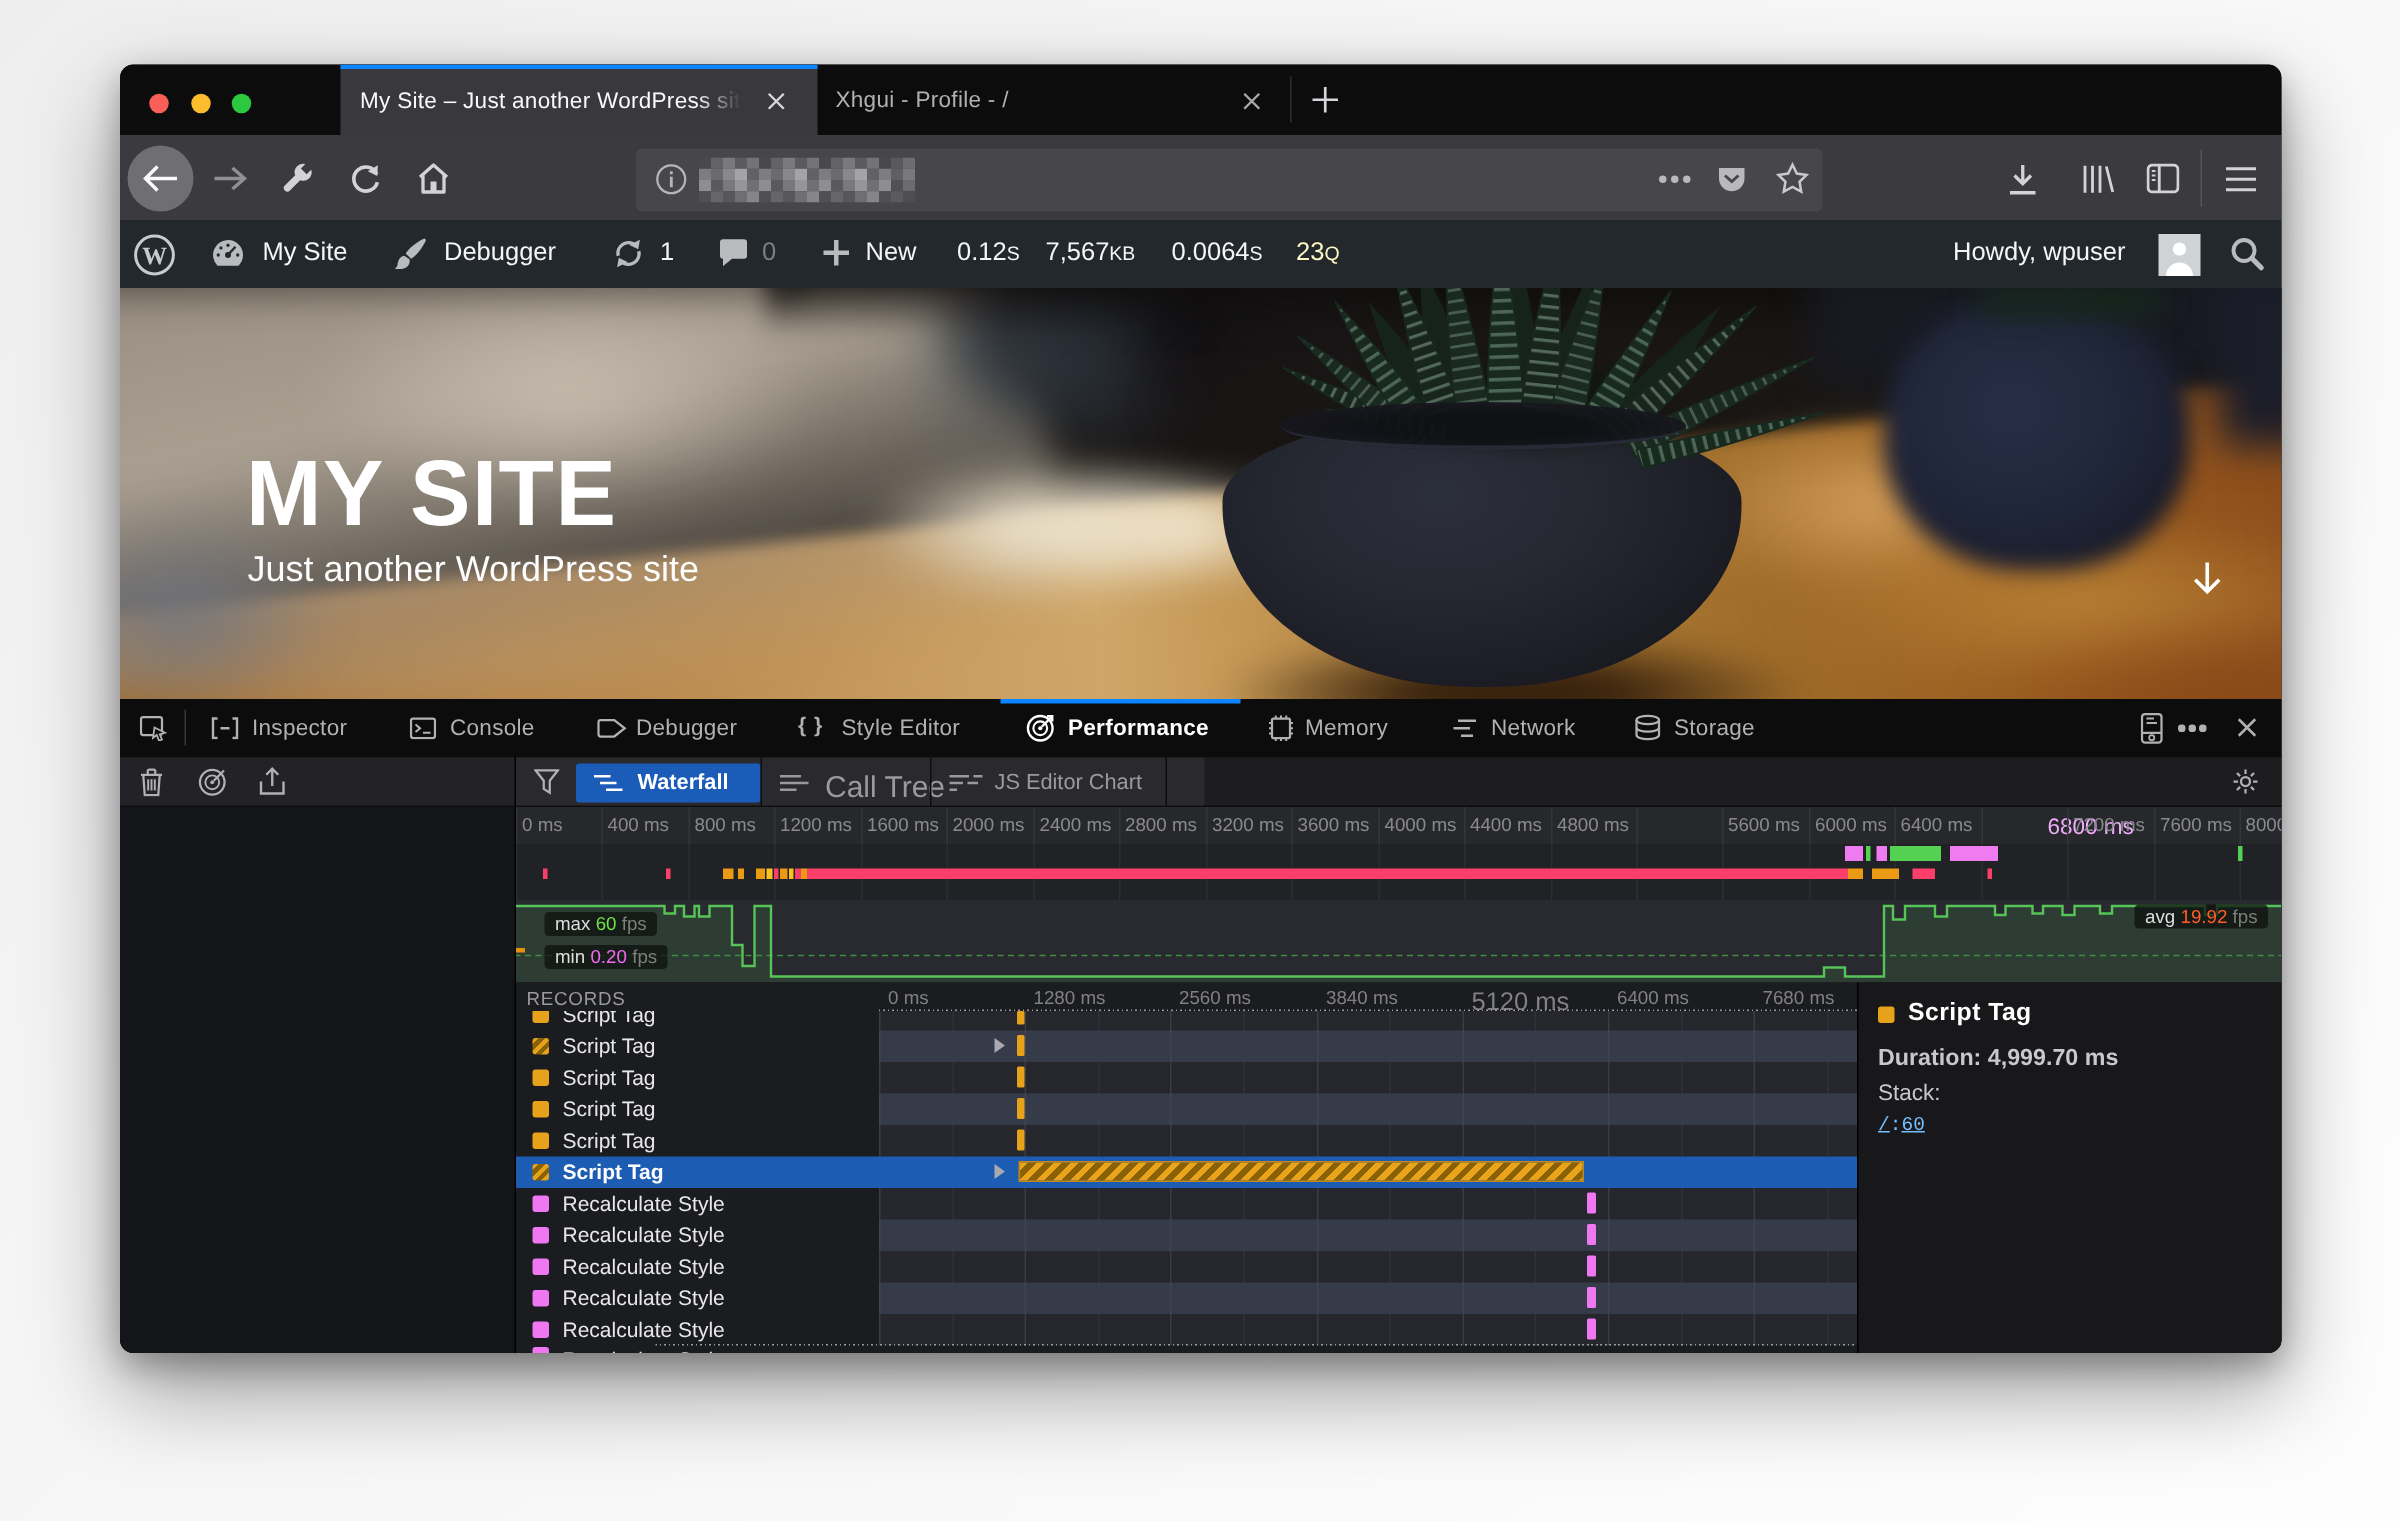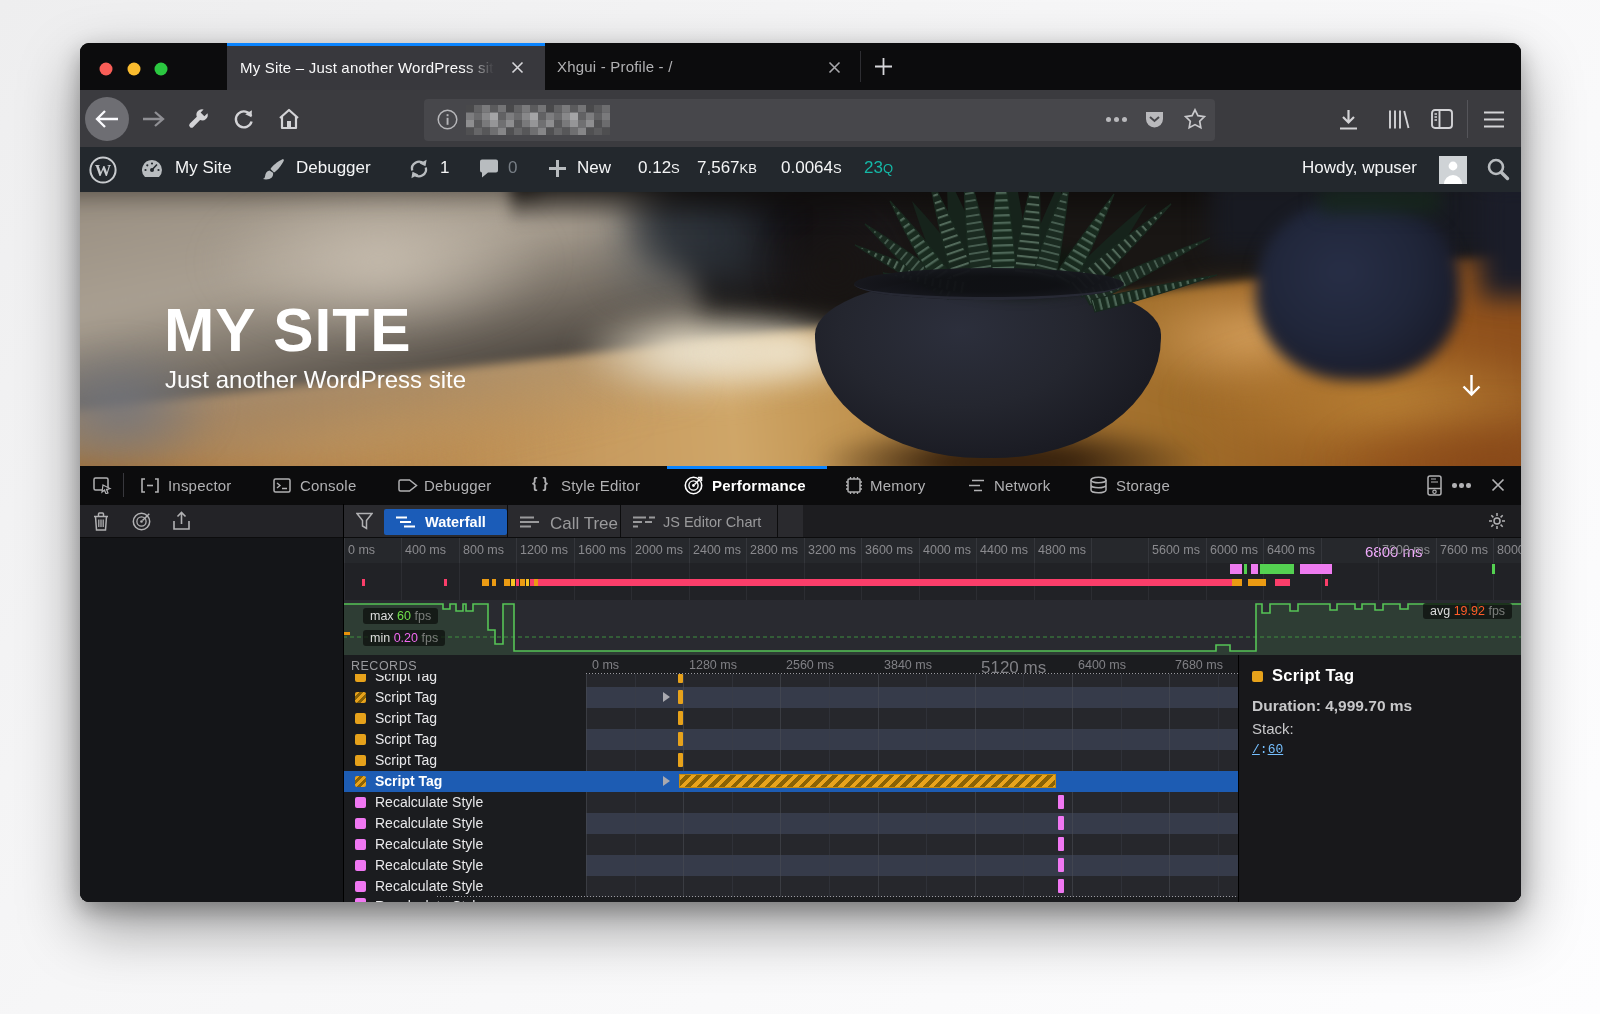--- a/index.html
+++ b/index.html
@@ -201,21 +201,21 @@
       <path d="M2 2.5 a2 2 0 0 1 2 -2 h14 a2 2 0 0 1 2 2 v9 a2 2 0 0 1 -2 2 h-8 l-6 5 v-5 h-0 a2 2 0 0 1 -2 -2 Z" fill="#b8bcbf"></path>
     </svg>
 <div class="abs" style="left:428px;top:115px;color:#787f86;font-size:17px;">0</div>
 <svg class="abs" style="left:468px;top:116px;" width="19" height="19" viewBox="0 0 19 19">
       <path d="M9.5 1 V18 M1 9.5 H18" stroke="#b8bcbf" stroke-width="3"></path>
     </svg>
 <div class="abs" style="left:497px;top:115px;color:#f4f5f6;font-size:17px;">New</div>
 <div class="abs" style="left:558px;top:115px;color:#f4f5f6;font-size:17px;">0.12<span style="font-size:13px;">S</span></div>
 <div class="abs" style="left:617px;top:115px;color:#f4f5f6;font-size:17px;">7,567<span style="font-size:13px;">KB</span></div>
 <div class="abs" style="left:701px;top:115px;color:#f4f5f6;font-size:17px;">0.0064<span style="font-size:13px;">S</span></div>
-<div class="abs" style="left:784px;top:115px;color:#14b8a6;font-size:17px;">23<span style="font-size:13px;">Q</span></div>
+<div class="abs" style="left:784px;top:115px;color:#fef9c3;font-size:17px;">23<span style="font-size:13px;">Q</span></div>
 <div class="abs" style="left:1222px;top:115px;color:#f4f5f6;font-size:17px;">Howdy, wpuser</div>
 <div class="abs" style="left:1359px;top:113px;width:28px;height:28px;background:#cfd3d6;"></div>
 <svg class="abs" style="left:1362px;top:116px;" width="22" height="25" viewBox="0 0 22 25">
       <circle cx="11" cy="7" r="4.4" fill="#fff"></circle>
       <path d="M2 25 a9 9 0 0 1 18 0 Z" fill="#fff"></path>
     </svg>
 <svg class="abs" style="left:1406px;top:114px;" width="24" height="24" viewBox="0 0 24 24">
       <circle cx="10" cy="10" r="7" stroke="#b8bcbf" stroke-width="2.6" fill="none"></circle>
       <path d="M15.2 15.2 L21.5 21.5" stroke="#b8bcbf" stroke-width="3.4" stroke-linecap="round"></path>
     </svg>
@@ -426,21 +426,21 @@
 
  <div class="abs" style="left:304px;top:43px;width:123px;height:26px;background:#1b5cb8;border-radius:2px;"></div>
  <svg class="abs" style="left:315px;top:50px;" width="22" height="12" viewBox="0 0 22 12">
         <path d="M1 1.5 H12 M5 6 H16 M9 10.5 H20" stroke="#fff" stroke-width="1.8"></path>
       </svg>
  <div class="abs" style="left:345px;top:48px;color:#fff;font-size:14.5px;font-weight:bold;">Waterfall</div>
  <div class="abs" style="left:427px;top:39px;width:1px;height:32px;background:#0c0c0d;"></div>
  <svg class="abs" style="left:439px;top:50px;" width="22" height="12" viewBox="0 0 22 12">
         <path d="M1 1.5 H15 M1 6 H20 M1 10.5 H12" stroke="#9a9a9c" stroke-width="1.8"></path>
       </svg>
- <div class="abs" style="left:470px;top:48px;color:#9a9a9c;font-size:17px;">Call Tree</div>
+ <div class="abs" style="left:470px;top:48px;color:#9a9a9c;font-size:20px;">Call Tree</div>
  <div class="abs" style="left:540px;top:39px;width:1px;height:32px;background:#0c0c0d;"></div>
  <svg class="abs" style="left:552px;top:50px;" width="24" height="12" viewBox="0 0 24 12">
         <path d="M1 1.5 H14 M17 1.5 H23 M1 6 H10 M13 6 H20 M1 10.5 H6" stroke="#9a9a9c" stroke-width="1.8"></path>
       </svg>
  <div class="abs" style="left:583px;top:48px;color:#9a9a9c;font-size:14.5px;">JS Editor Chart</div>
  <div class="abs" style="left:697px;top:39px;width:1px;height:32px;background:#0c0c0d;"></div>
  <svg class="abs" style="left:1408px;top:46px;" width="18" height="18" viewBox="0 0 18 18">
         <circle cx="9" cy="9" r="3" stroke="#b1b1b3" stroke-width="1.5" fill="none"></circle>
         <path d="M9 1 V4 M9 14 V17 M1 9 H4 M14 9 H17 M3.3 3.3 L5.4 5.4 M12.6 12.6 L14.7 14.7 M14.7 3.3 L12.6 5.4 M5.4 12.6 L3.3 14.7" stroke="#b1b1b3" stroke-width="1.5"></path>
       </svg>

